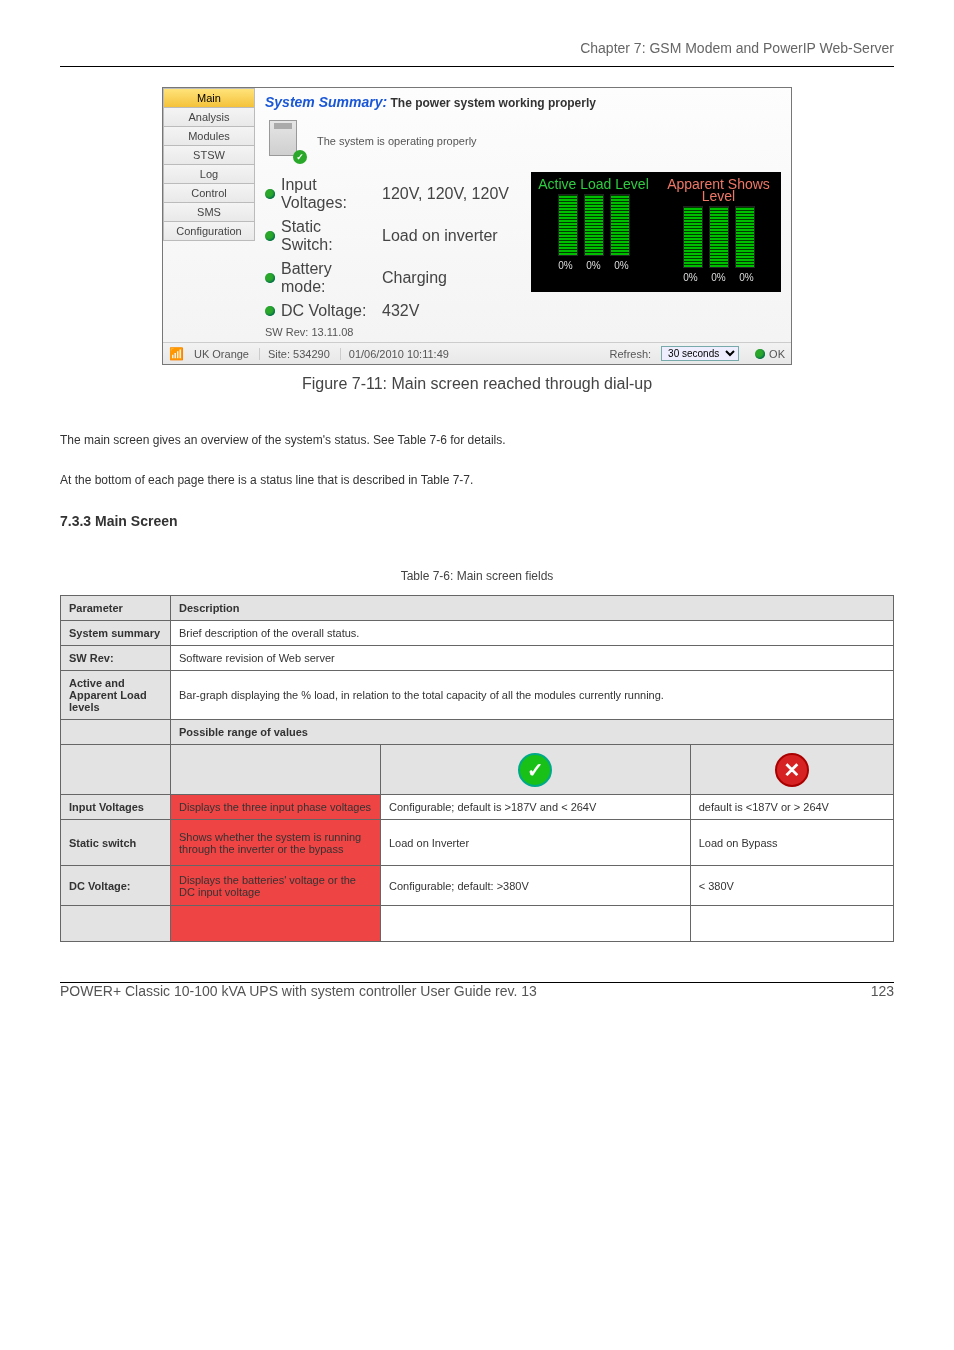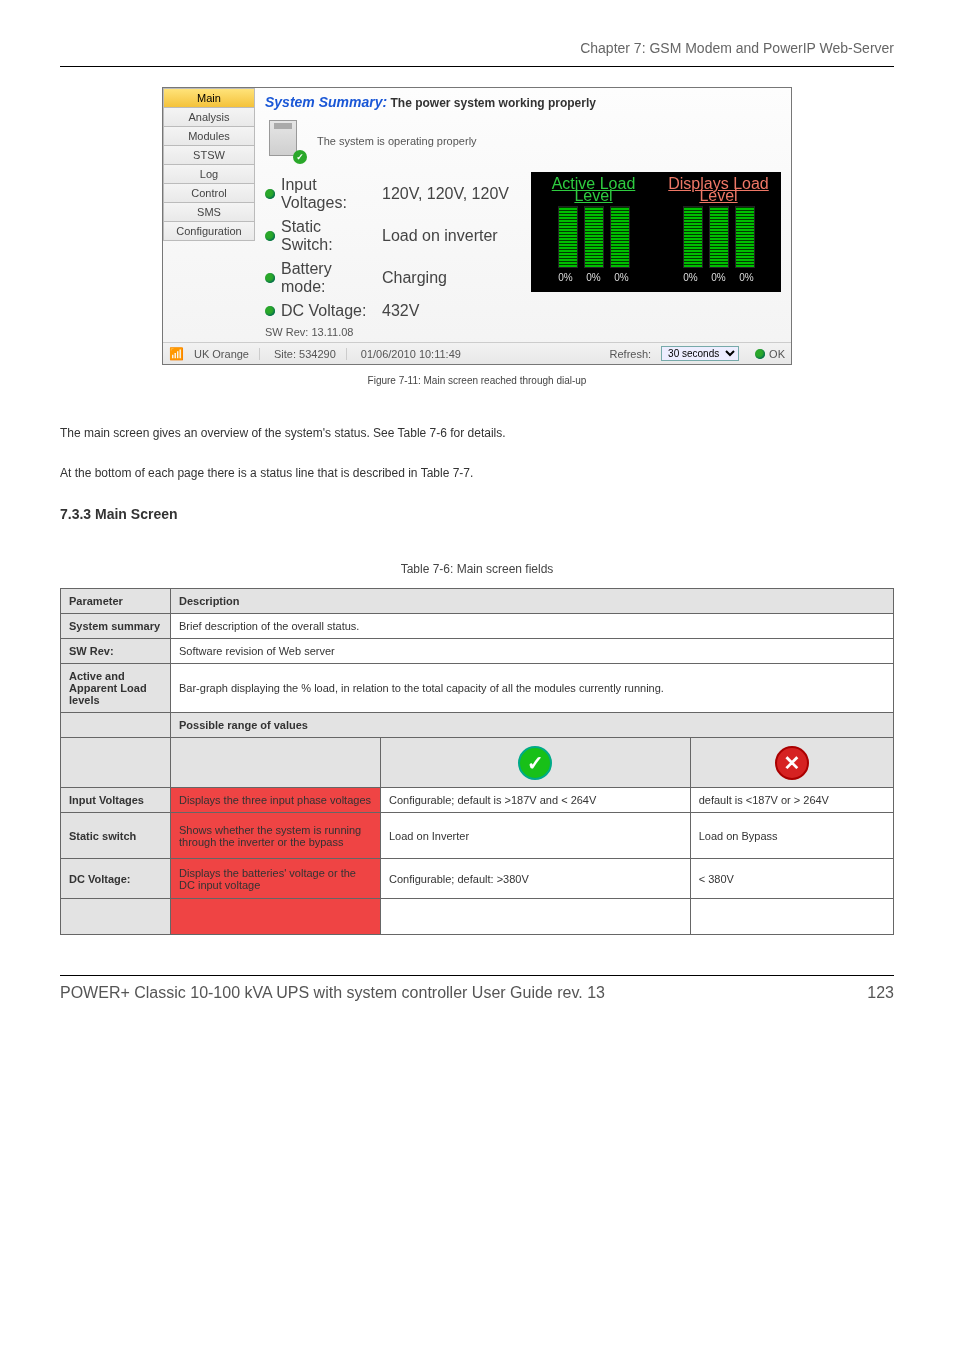--- a/index.html
+++ b/index.html
@@ -134,21 +134,21 @@
   .gaugehalf {
     flex:1;
     display:flex;
     flex-direction:column;
     align-items:center;
     padding: 6px 4px 4px 4px;
     color:#2ecc40;
     font-size:10px;
     text-align:center;
   }
-  .gtitle { color:#2ecc40; font-size:16px; line-height:12px;text-decoration:underline; }
+  .gtitle { color:#2ecc40; font-size:14px; line-height:12px; }
   .gtitle.app { color:#e76; }
   .bars {
     display:flex; gap:6px; margin-top:4px;
   }
   .bar {
     width:20px; height:62px;
     background: repeating-linear-gradient(
       to top,
       #00bf00 0, #00bf00 2px,
       #003a00 2px, #003a00 3px
@@ -165,31 +165,31 @@
     align-items:center;
     font-size:11px;
     color:#555;
     background: linear-gradient(#f2f2f2,#e8e8e8);
     border-top:1px solid #ccc;
     padding: 3px 6px;
     gap: 10px;
   }
   .ant-icon { color:#888; font-size:12px; }
   .ss-footer .siteblock {
-    border-left:1px solid #ccc; padding-left:14px;
+    border-left:1px solid #ccc; padding-left:8px;
   }
   .refreshsel {
     font-size:10px; border:1px solid #7aa; background:#eef;
     padding: 0 2px;
   }
   .okblock { display:flex; align-items:center; gap:4px; margin-left:6px; }
   
   .figcap {
     text-align:center;
-    font-size:10px; color:#444;
+    font-size:16px; color:#444;
     margin: 6px 0 40px 0;
   }
   .desc-line {
     font-size:12px; color:#333;
     margin: 4px 0 26px 0;
   }
   
   .tblcap {
     text-align:center; font-size:12px; color:#444;
   }
@@ -223,24 +223,24 @@
   .bigx {
     width:34px; height:34px; border-radius:50%;
     background:#d62222; border:2px solid #a00;
     display:inline-flex; align-items:center; justify-content:center;
     color:#fff; font-size:20px; font-weight:bold;
     margin:auto;
   }
   
   .footerrow {
     display:flex; justify-content:space-between;
-    font-size:16px; color:#555;
+    font-size:14px; color:#555;
     margin-top: 40px;
     border-top:1px solid #000;
-    padding-top:8px;
+    padding-top:0;
   }
 </style>
 </head>
 <body>
 
 <div class="page">
   <div class="header-right">Chapter 7: GSM Modem and PowerIP Web-Server</div>
   <div class="top-rule"></div>
 
   <div class="screenshot">
@@ -303,21 +303,21 @@
                   <div class="bar"></div>
                   <div class="bar"></div>
               </div>
               <div class="gpercents">
                 <span>0%</span>
                 <span>0%</span>
                 <span>0%</span>
               </div>
             </div>
             <div class="gaugehalf">
-              <div class="gtitle app">Displays Load Level</div>
+              <div class="gtitle app">Apparent Shows Level</div>
               <div class="bars">
                 <div class="bar"></div>
                   <div class="bar"></div>
                   <div class="bar"></div>
               </div>
               <div class="gpercents">
                 <span>0%</span>
                 <span>0%</span>
                 <span>0%</span>
               </div>

